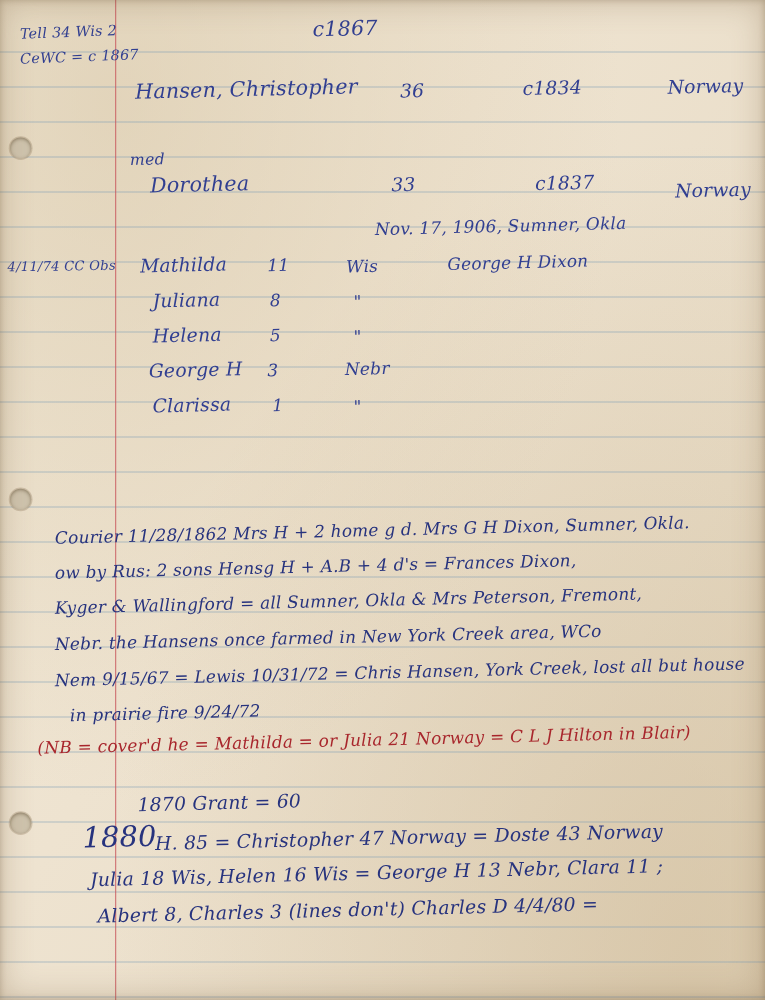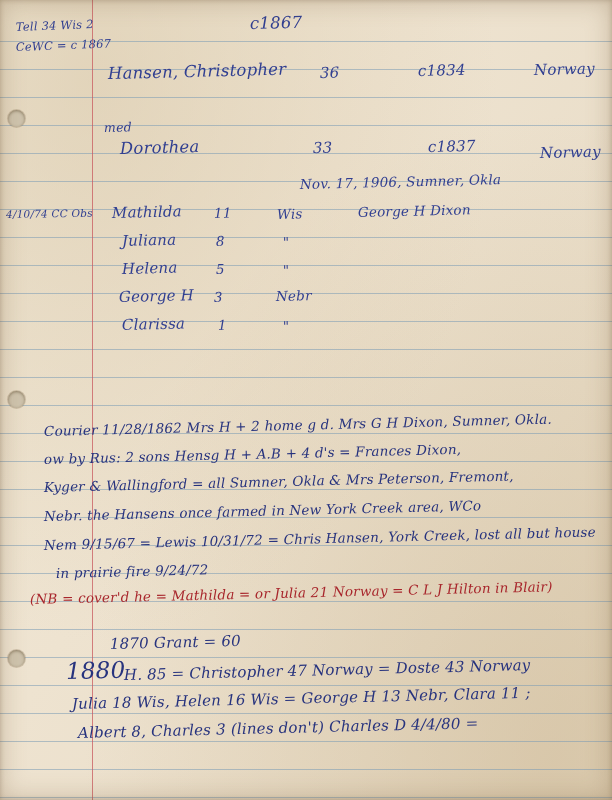--- a/index.html
+++ b/index.html
@@ -115,21 +115,21 @@
   <div class="ink blue sz14 slant" style="left:534px; top:63px;">Norway</div>
 
   <div class="ink blue sz12 slant" style="left:104px; top:122px;">med</div>
 
   <div class="ink blue sz16 slant" style="left:120px; top:141px;">Dorothea</div>
   <div class="ink blue sz14 slant" style="left:313px; top:141px;">33</div>
   <div class="ink blue sz14 slant" style="left:428px; top:140px;">c1837</div>
   <div class="ink blue sz14 slant" style="left:540px; top:146px;">Norway</div>
   <div class="ink blue sz13 slant" style="left:300px; top:178px;">Nov. 17, 1906, Sumner, Okla</div>
 
-  <div class="ink blue sz10 slant3" style="left:6px; top:209px;">4/10/74 CC Obs</div>
+  <div class="ink blue sz10 slant3" style="left:6px; top:209px;">4/11/74 CC Obs</div>
 
   <div>
     <div class="ink blue sz14 slant" style="left:112px; top:206px;">Mathilda</div>
     <div class="ink blue sz13 slant" style="left:214px; top:207px;">11</div>
     <div class="ink blue sz13 slant" style="left:277px; top:208px;">Wis</div>
     <div class="ink blue sz13 slant" style="left:358px; top:206px;">George H Dixon</div>
 
     <div class="ink blue sz14 slant" style="left:122px; top:234px;">Juliana</div>
     <div class="ink blue sz13 slant" style="left:216px; top:235px;">8</div>
     <div class="ink blue sz13 slant" style="left:283px; top:236px;">"</div>

